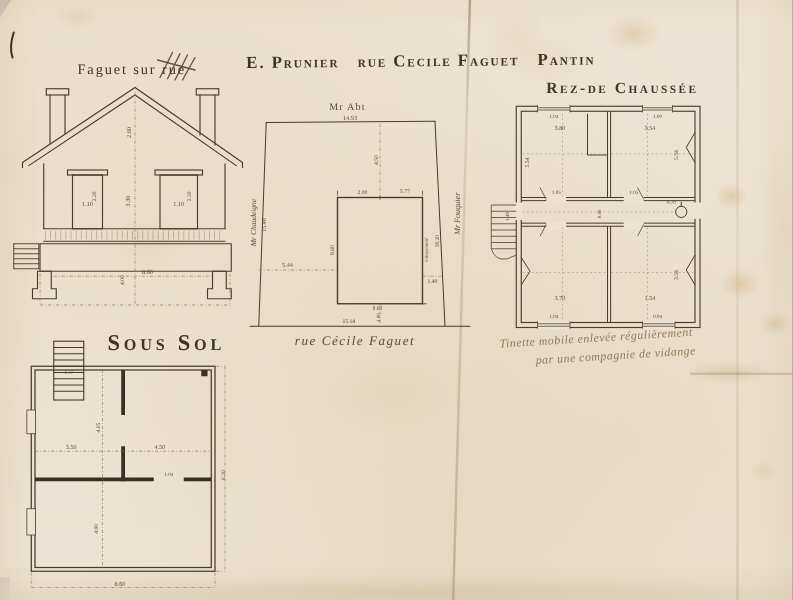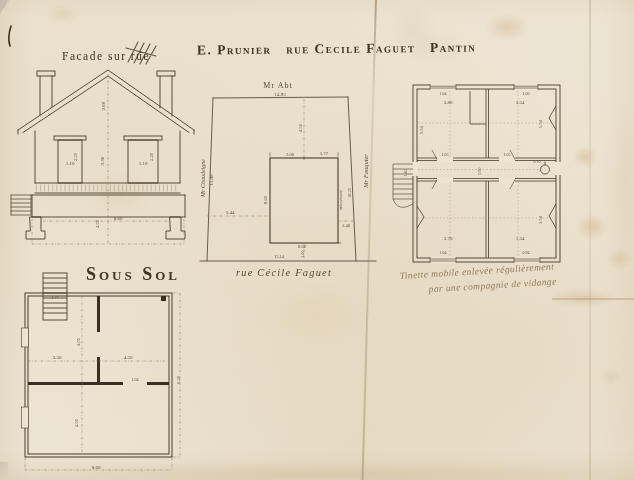--- a/index.html
+++ b/index.html
@@ -68,21 +68,22 @@
   <div class="stain" style="left:548px;top:288px;width:70px;height:20px;background:radial-gradient(ellipse at center, rgba(180,140,92,0.22) 0%, rgba(0,0,0,0) 70%);"></div>
   <div class="stain" style="left:-10px;top:462px;width:660px;height:24px;background:radial-gradient(ellipse at center, rgba(172,136,90,0.14) 0%, rgba(0,0,0,0) 70%);"></div>
   <div class="stain" style="left:388px;top:0px;width:50px;height:60px;background:radial-gradient(ellipse at center, rgba(180,145,100,0.10) 0%, rgba(0,0,0,0) 70%);"></div>
   <div class="stain" style="left:610px;top:100px;width:30px;height:160px;background:radial-gradient(ellipse at center, rgba(205,170,125,0.12) 0%, rgba(0,0,0,0) 70%);"></div>
 
   <svg class="drawing" style="left:4px;top:24px;" width="12" height="24" viewBox="0 0 12 24">
     <path d="M7,2 C5,8 4,16 6,22" stroke="#3a2f22" stroke-width="1.6" fill="none" stroke-linecap="round"></path>
   </svg>
 
   <div class="sheet-title">E. Prunier   rue Cecile Faguet   Pantin</div>
-  <div class="plan-label label-facade">Facade sur rue</div>
+  <div class="plan-label label-facade">Faguet sur rue</div>
+  <div class="plan-label label-rdc">Rez-de Chaussée</div>
   <div class="plan-label label-soussol">Sous Sol</div>
 
   <svg class="drawing" style="left:122px;top:38px;" width="40" height="28" viewBox="0 0 40 28">
     <path d="M6,24 L16,4 M12,25 L22,5 M18,26 L28,6 M24,26 L34,8 M4,10 L34,18" stroke="#4a3d2a" stroke-width="1.1" fill="none" opacity="0.85" stroke-linecap="round"></path>
   </svg>
 
   <svg class="drawing" style="left:10px;top:58px;" width="195" height="195" viewBox="0 0 195 195">
     <g stroke="#473c2b" stroke-width="0.9" fill="none" stroke-linecap="round">
       <g>
         <path d="M8,72 L98,12 L184,72"></path>

